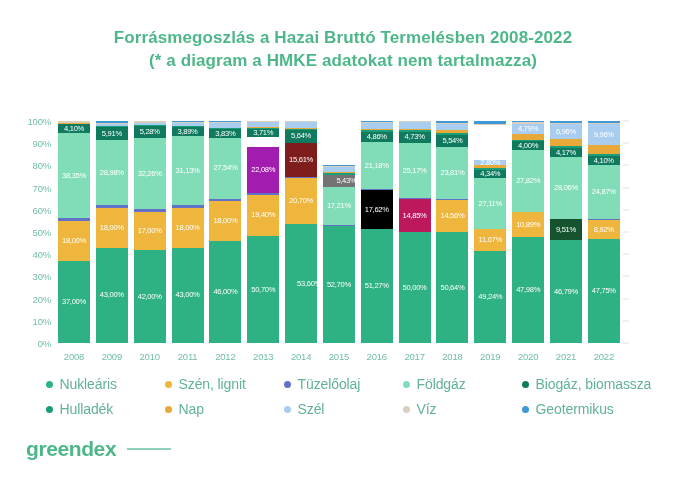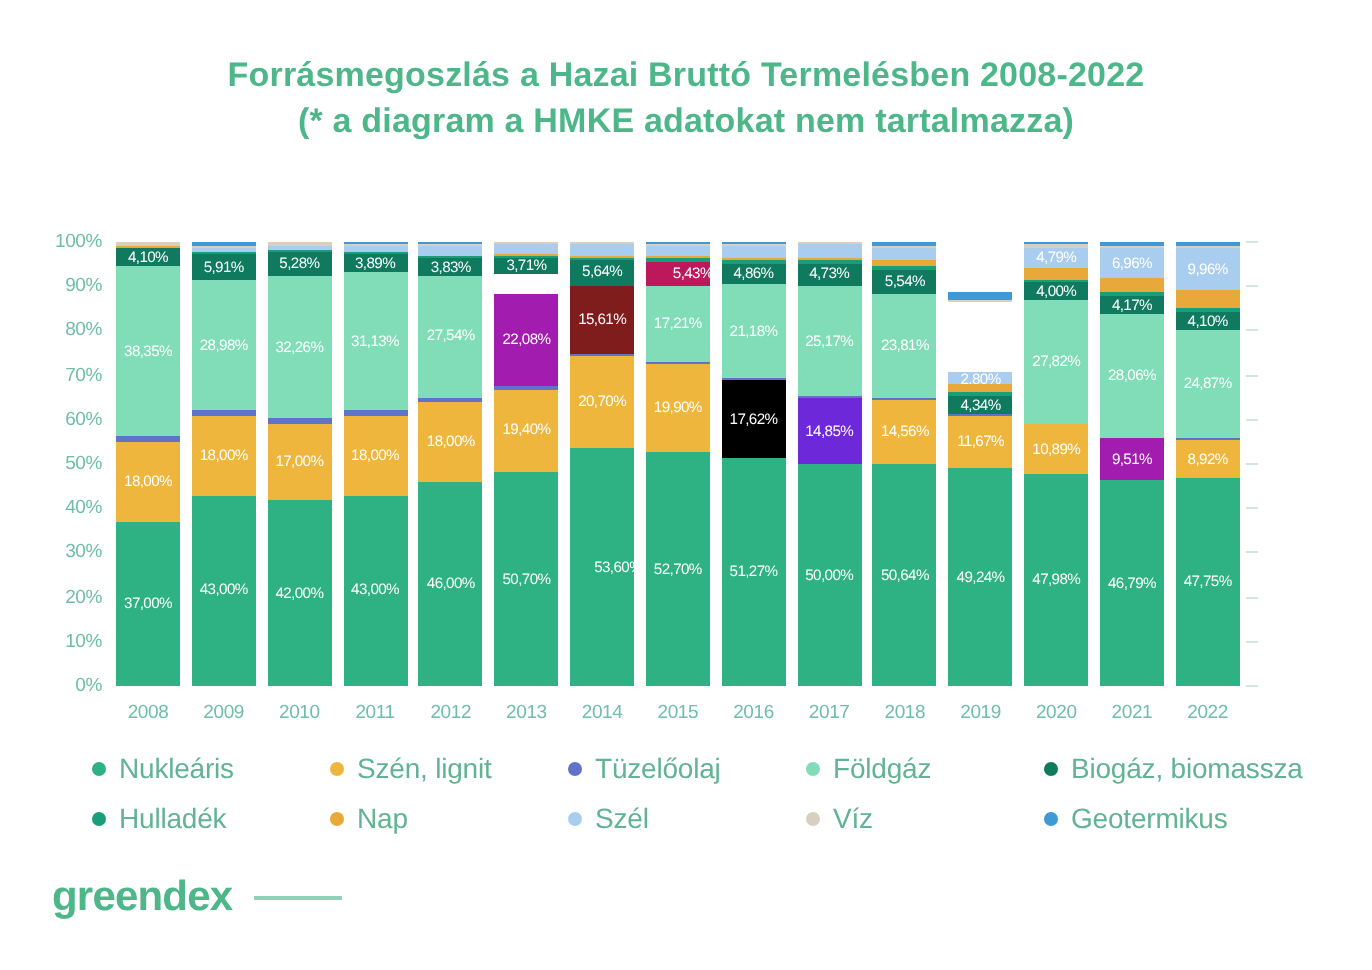--- a/index.html
+++ b/index.html
@@ -318,28 +318,25 @@
           <div class="seg" style="height: 0.32%; background: rgb(232, 168, 58);"></div>
           <div class="seg" style="height: 2.45%; background: rgb(169, 205, 238);"></div>
           <div class="seg" style="height: 0.45%; background: rgb(217, 207, 192);"></div>
           <div class="seg" style="height: 0.18%; background: rgb(62, 154, 214);"></div>
           <div class="xlabel">2014</div>
         </div>
         <div class="bar-col">
           <div class="seg" style="height: 52.7%; background: rgb(46, 177, 131);">
             <span>52,70%</span>
           </div>
-          <div class="seg" style="height: 19.9%; background: rgb(238, 182, 60);">
-            <span>19,90%</span>
-          </div>
           <div class="seg" style="height: 0.4%; background: rgb(98, 114, 201);"></div>
           <div class="seg" style="height: 17.21%; background: rgb(128, 221, 184);">
             <span>17,21%</span>
           </div>
-          <div class="seg" style="height: 5.43%; background: #be185d; padding-left: 15px;">
+          <div class="seg" style="height: 5.43%; background: #737373; padding-left: 15px;">
             <span>5,43%</span>
           </div>
           <div class="seg" style="height: 0.68%; background: rgb(26, 158, 121);"></div>
           <div class="seg" style="height: 0.45%; background: rgb(232, 168, 58);"></div>
           <div class="seg" style="height: 2.5%; background: rgb(169, 205, 238);"></div>
           <div class="seg" style="height: 0.48%; background: rgb(217, 207, 192);"></div>
           <div class="seg" style="height: 0.25%; background: rgb(62, 154, 214);"></div>
           <div class="xlabel">2015</div>
         </div>
         <div class="bar-col">
@@ -360,21 +357,21 @@
           <div class="seg" style="height: 0.62%; background: rgb(232, 168, 58);"></div>
           <div class="seg" style="height: 2.7%; background: rgb(169, 205, 238);"></div>
           <div class="seg" style="height: 0.5%; background: rgb(217, 207, 192);"></div>
           <div class="seg" style="height: 0.2%; background: rgb(62, 154, 214);"></div>
           <div class="xlabel">2016</div>
         </div>
         <div class="bar-col">
           <div class="seg" style="height: 50%; background: rgb(46, 177, 131);">
             <span>50,00%</span>
           </div>
-          <div class="seg" style="height: 14.85%; background: #6d28d9;">
+          <div class="seg" style="height: 14.85%; background: #be185d;">
             <span>14,85%</span>
           </div>
           <div class="seg" style="height: 0.3%; background: rgb(98, 114, 201);"></div>
           <div class="seg" style="height: 25.17%; background: rgb(128, 221, 184);">
             <span>25,17%</span>
           </div>
           <div class="seg" style="height: 4.73%; background: rgb(15, 122, 94);">
             <span>4,73%</span>
           </div>
           <div class="seg" style="height: 0.72%; background: rgb(26, 158, 121);"></div>
@@ -406,20 +403,23 @@
           <div class="xlabel">2018</div>
         </div>
         <div class="bar-col">
           <div class="seg" style="height: 49.24%; background: rgb(46, 177, 131);">
             <span>49,24%</span>
           </div>
           <div class="seg" style="height: 11.67%; background: rgb(238, 182, 60);">
             <span>11,67%</span>
           </div>
           <div class="seg" style="height: 0.2%; background: rgb(98, 114, 201);"></div>
+          <div class="seg" style="height: 27.11%; background: rgb(128, 221, 184);">
+            <span>27,11%</span>
+          </div>
           <div class="seg" style="height: 4.34%; background: rgb(15, 122, 94);">
             <span>4,34%</span>
           </div>
           <div class="seg" style="height: 0.78%; background: rgb(26, 158, 121);"></div>
           <div class="seg" style="height: 1.6%; background: rgb(232, 168, 58);"></div>
           <div class="seg" style="height: 2.8%; background: rgb(169, 205, 238); margin-top: 35px;">
             <span>2,80%</span>
           </div>
           <div class="seg" style="height: 0.48%; background: rgb(217, 207, 192);"></div>
           <div class="seg" style="height: 1.78%; background: rgb(62, 154, 214);"></div>
@@ -445,21 +445,21 @@
             <span>4,79%</span>
           </div>
           <div class="seg" style="height: 0.52%; background: rgb(217, 207, 192);"></div>
           <div class="seg" style="height: 0.6%; background: rgb(62, 154, 214);"></div>
           <div class="xlabel">2020</div>
         </div>
         <div class="bar-col">
           <div class="seg" style="height: 46.79%; background: rgb(46, 177, 131);">
             <span>46,79%</span>
           </div>
-          <div class="seg" style="height: 9.51%; background: #a21caf; text-align: center;">
+          <div class="seg" style="height: 9.51%; background: #14532d; text-align: center;">
             <span>9,51%</span>
           </div>
           <div class="seg" style="height: 0.18%; background: rgb(98, 114, 201);"></div>
           <div class="seg" style="height: 28.06%; background: rgb(128, 221, 184);">
             <span>28,06%</span>
           </div>
           <div class="seg" style="height: 4.17%; background: rgb(15, 122, 94);">
             <span>4,17%</span>
           </div>
           <div class="seg" style="height: 0.82%; background: rgb(26, 158, 121);"></div>

